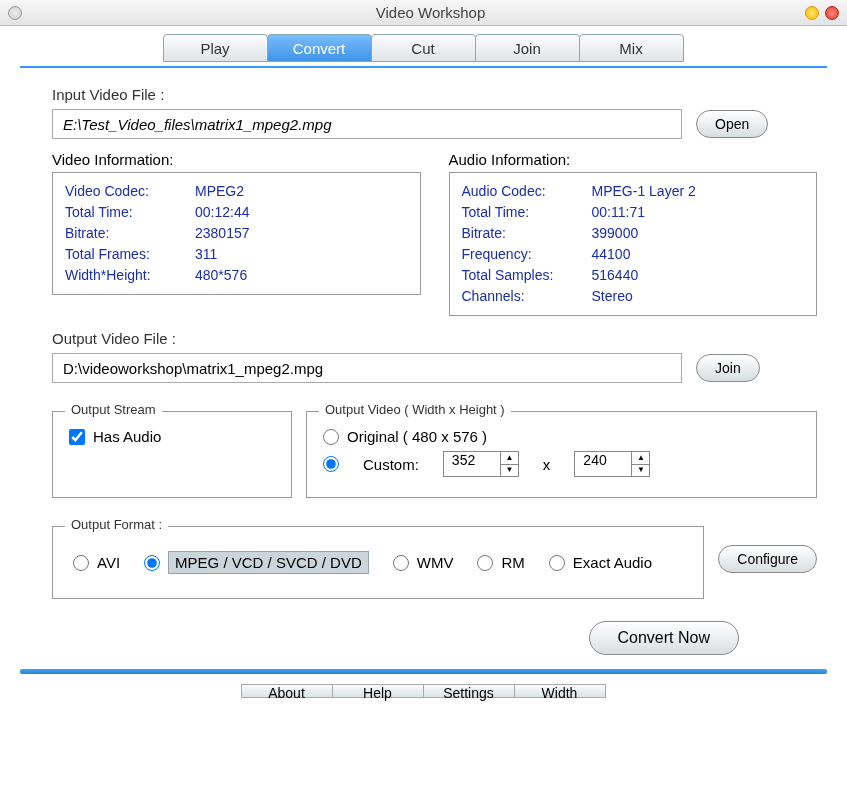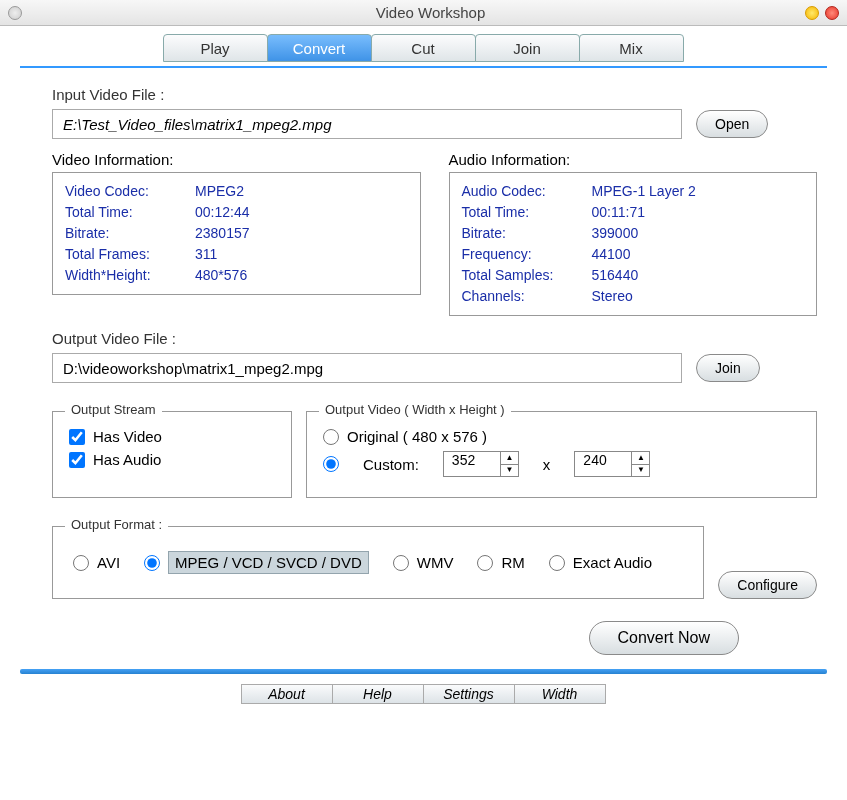--- a/index.html
+++ b/index.html
@@ -34,21 +34,21 @@
 .two-col .group.video { flex: 1; }
 .chk, .rad { display: flex; align-items: center; gap: 8px; font-size: 15px; margin: 6px 0; }
 .chk input, .rad input { width: 16px; height: 16px; }
 .spin { display: inline-flex; border: 1px solid #888; height: 26px; }
 .spin input { width: 56px; border: none; padding: 0 8px; font-size: 14px; }
 .spin .arrows { width: 18px; border-left: 1px solid #888; display: flex; flex-direction: column; }
 .spin .arrows div { flex: 1; display: flex; align-items: center; justify-content: center; font-size: 8px; line-height: 1; cursor: pointer; border-bottom: 1px solid #888; }
 .spin .arrows div:last-child { border-bottom: none; }
 .format-row { display: flex; align-items: center; gap: 24px; padding: 8px 4px 4px 4px; flex-wrap: wrap; }
 .bottom-btns { display: flex; justify-content: center; gap: 0; margin-top: 10px; }
-.bottom-btn { width: 92px; height: 20px; border: 1px solid #aaa; background: linear-gradient(#fafbfc, #dde3e7); font-size: 14px; cursor: pointer; margin-left: -1px; font-style: italic; }
+.bottom-btn { width: 92px; height: 14px; border: 1px solid #aaa; background: linear-gradient(#fafbfc, #dde3e7); font-size: 14px; cursor: pointer; margin-left: -1px; }
 .hr-thin { height: 5px; background: linear-gradient(#45a1f5, #2682d1); margin: 14px 20px 10px 20px; border-radius: 2px; }
 </style>
 </head>
 <body>
 
 <div class="titlebar">
   <span class="dot close"></span>
   <span class="title">Video Workshop</span>
   <span class="right-dots">
     <span class="dot min"></span>
@@ -132,24 +132,20 @@
 
   <span class="lbl" style="margin-top:14px">Output Video File :</span>
   <div class="row">
     <input class="text-input" style="width: 630px;" value="D:\videoworkshop\matrix1_mpeg2.mpg">
     <button class="btn-pill">Join</button>
   </div>
 
   <div class="two-col">
     <div class="group">
       <span class="group-title">Output Stream</span>
-      <label class="chk">
-          <input type="checkbox" checked="" style="">
-          <span>Has Video</span>
-        </label>
       <label class="chk">
           <input type="checkbox" checked="" style="">
           <span>Has Audio</span>
         </label>
     </div>
     <div class="group video">
       <span class="group-title">Output Video ( Width x Height )</span>
       <label class="rad">
           <input type="radio" name="sz" style="">
           <span>Original ( 480 x 576 )</span>
@@ -169,21 +165,21 @@
             <input value="240" style="">
             <span class="arrows">
               <div>▲</div>
               <div>▼</div>
             </span>
           </span>
       </div>
     </div>
   </div>
 
-  <div class="row" style="align-items:flex-end; margin-top:14px; gap:14px">
+  <div class="row" style="align-items:center; margin-top:14px; gap:14px">
     <div class="group" style="flex:1">
       <span class="group-title">Output Format :</span>
       <div class="format-row">
         <label class="rad">
             <input type="radio" name="fmt" style="">
             <span>AVI</span>
           </label>
         <label class="rad">
             <input type="radio" name="fmt" checked="" style="">
             <span style="background:#cbd6dc;padding:2px 6px;border:1px solid #93a4ad;">MPEG / VCD / SVCD / DVD</span>

